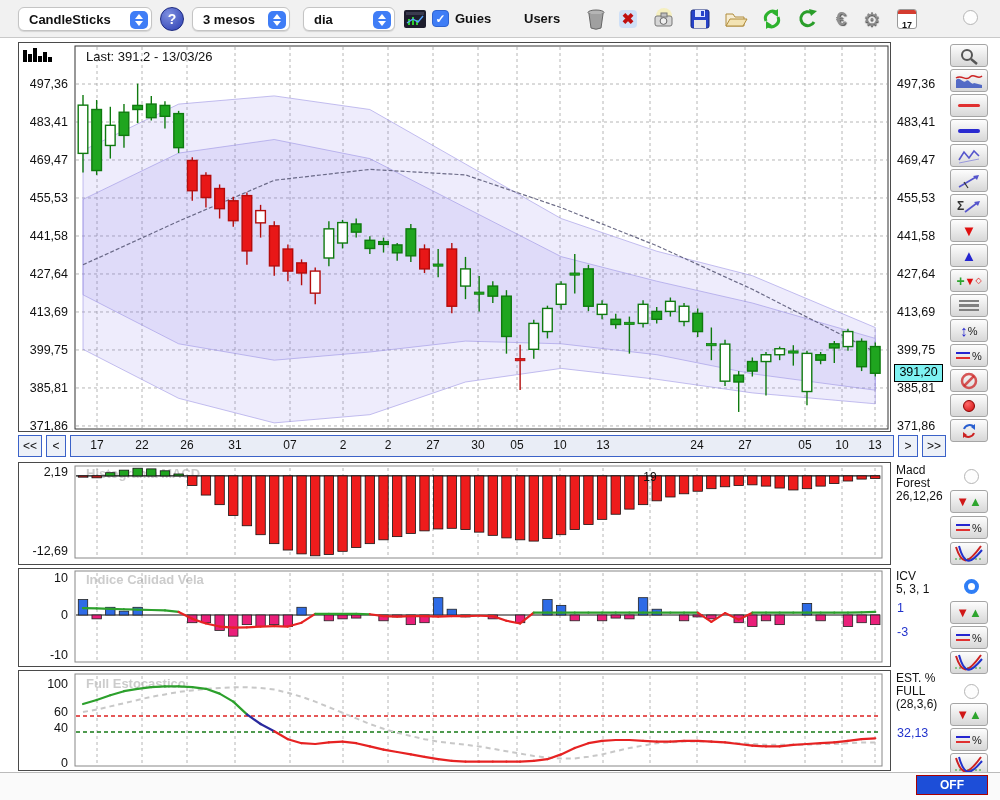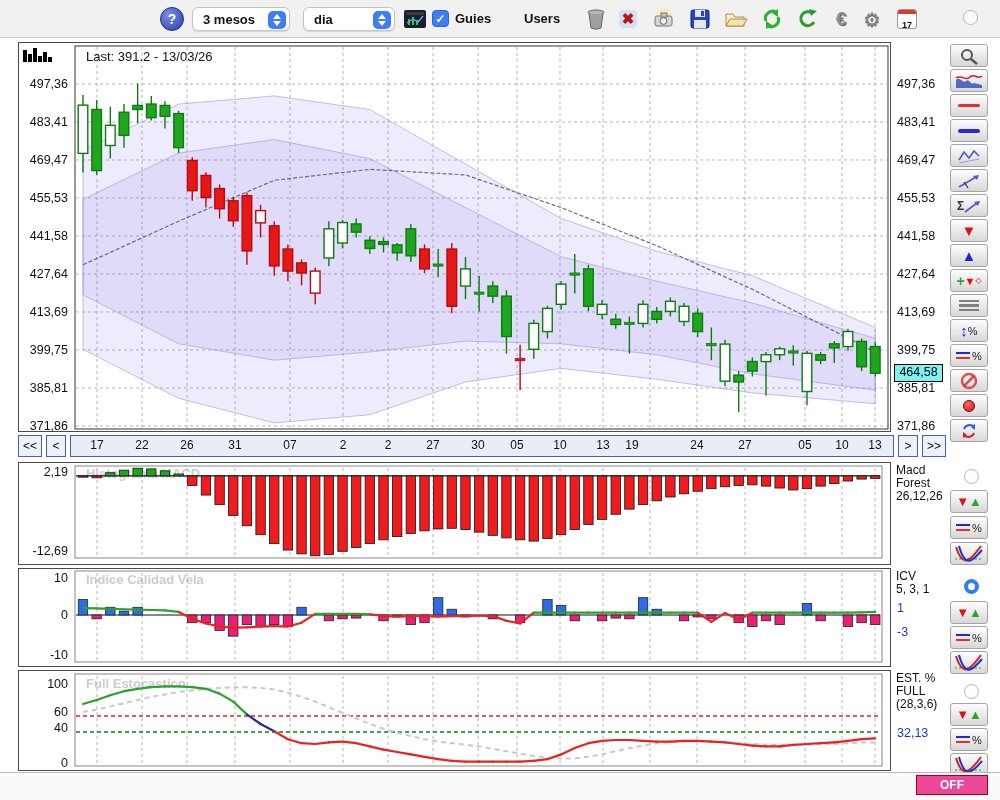--- a/index.html
+++ b/index.html
@@ -40,31 +40,35 @@
   .navdate { position:absolute; top:438px; width:26px; text-align:center; font-size:12px; color:#111; z-index:8; }
 
   
   .tool { position:absolute; left:950px; width:38px; height:23px; background:linear-gradient(#fdfdfd,#d7d7d7); border:1px solid #a5a5a5; border-radius:3px; display:flex; align-items:center; justify-content:center; z-index:8; overflow:hidden; }
   .hl { width:20px; height:2.5px; background:#808080; margin:2px 0; }
 
   
   .statusbar { position:absolute; left:0; top:772px; width:1000px; height:28px; background:#fafafa; border-top:1px solid #bbb; z-index:8; }
   .sym { position:absolute; left:8px; top:780px; font-size:13px; font-weight:bold; color:#000; }
   .cfg { position:absolute; left:476px; top:781px; font-size:11px; color:#1414cc; font-weight:bold; white-space:nowrap; }
-  .off { position:absolute; left:916px; top:775px; width:72px; height:20px; background:#ec4899; border:1px solid #a00; color:#fff; font-size:12px; font-weight:bold; text-align:center; line-height:18px; z-index:9; }
+  .off { position:absolute; left:916px; top:775px; width:72px; height:20px; background:#1d4ed8; border:1px solid #a00; color:#fff; font-size:12px; font-weight:bold; text-align:center; line-height:18px; z-index:9; }
 
   #chart-svg { position:absolute; left:0; top:0; z-index:5; pointer-events:none; }
   .lastlbl { position:absolute; left:86px; top:49px; font-size:13px; color:#111; z-index:6; }
 </style>
 </head>
 <body>
 
 <div id="root">
 
   <div class="toolbar">
+    <div class="select" style="left:18px;width:134px;">
+      <span>CandleSticks</span>
+      <span class="stepper"></span>
+    </div>
     <div class="helpbtn">?</div>
     <div class="select" style="left:192px;width:98px;">
       <span>3 mesos</span>
       <span class="stepper"></span>
     </div>
     <div class="select" style="left:303px;width:92px;">
       <span>dia</span>
       <span class="stepper"></span>
     </div>
     <div class="tbicon" style="left:401px;">
@@ -146,21 +150,21 @@
         <rect x="5" y="7" width="4" height="8" fill="#000"></rect>
         <rect x="10" y="1" width="4" height="14" fill="#000"></rect>
         <rect x="15" y="9" width="4" height="6" fill="#000"></rect>
         <rect x="20" y="5" width="4" height="10" fill="#000"></rect>
         <rect x="25" y="10" width="4" height="5" fill="#000"></rect>
       </svg>
   </div>
   <div class="lastlbl">Last: 391.2 - 13/03/26</div>
   <div id="mainTicksL"></div>
   <div id="mainTicksR"></div>
-  <div class="badge" id="priceBadge" style="top: 364.264px;">464,58</div>
+  <div class="badge" id="priceBadge" style="top: 364.264px;">391,20</div>
 
   <div class="navbtn" style="left:18px;width:24px;">&lt;&lt;</div>
   <div class="navbtn" style="left:46px;width:20px;">&lt;</div>
   <div class="navstrip"></div>
   <div id="navDates"></div>
   <div class="navbtn" style="left:898px;width:20px;">&gt;</div>
   <div class="navbtn" style="left:922px;width:24px;">&gt;&gt;</div>
 
   <div class="panel" style="left:18px;top:462px;width:873px;height:103px;"></div>
   <div class="wmark" style="left:86px;top:466px;">Histograma MACD</div>
@@ -814,19 +818,19 @@
     <div class="navdate" style="left: 174px;">26</div>
     <div class="navdate" style="left: 222px;">31</div>
     <div class="navdate" style="left: 277px;">07</div>
     <div class="navdate" style="left: 330px;">2</div>
     <div class="navdate" style="left: 375px;">2</div>
     <div class="navdate" style="left: 420px;">27</div>
     <div class="navdate" style="left: 465px;">30</div>
     <div class="navdate" style="left: 504px;">05</div>
     <div class="navdate" style="left: 547px;">10</div>
     <div class="navdate" style="left: 590px;">13</div>
-    <div class="navdate" style="left: 619px;">19</div>
+    <div class="navdate" style="left: 637px; margin-top: 32px;">19</div>
     <div class="navdate" style="left: 684px;">24</div>
     <div class="navdate" style="left: 732px;">27</div>
     <div class="navdate" style="left: 792px;">05</div>
     <div class="navdate" style="left: 829px;">10</div>
     <div class="navdate" style="left: 862px;">13</div>
   </div>
 
 </body></html>

